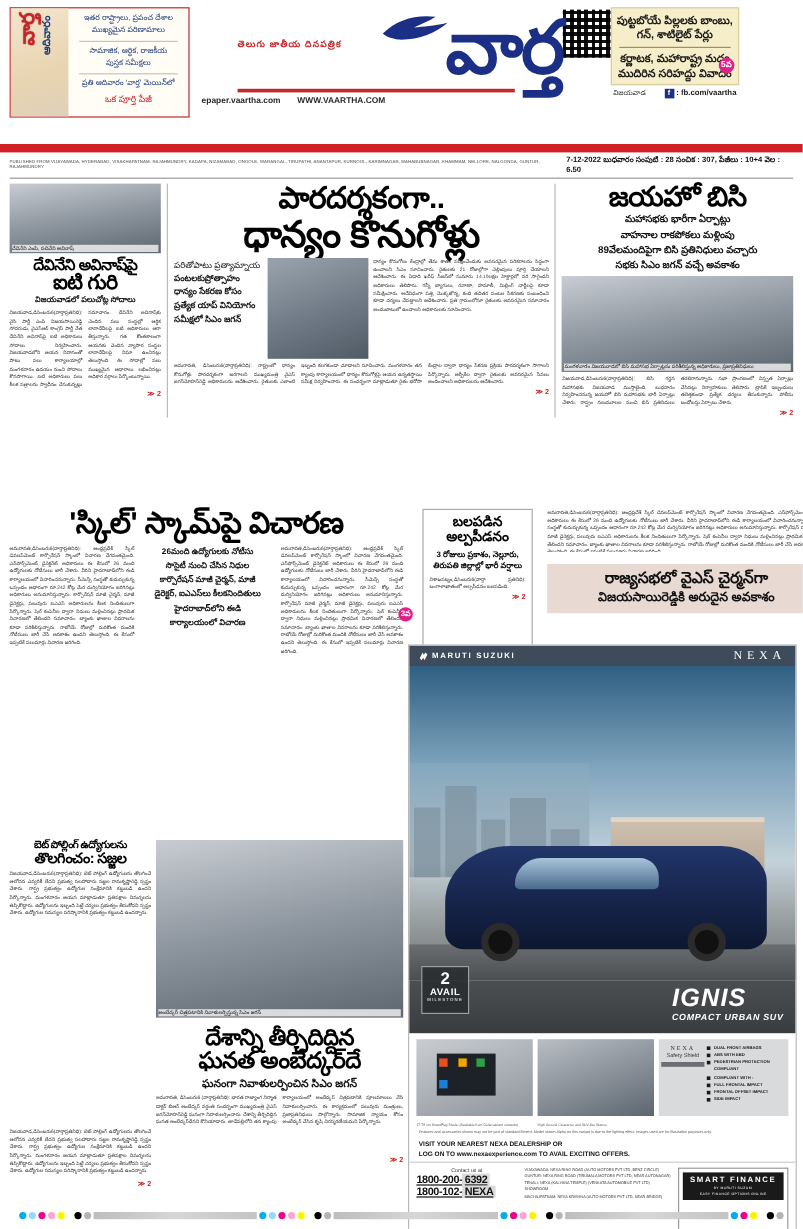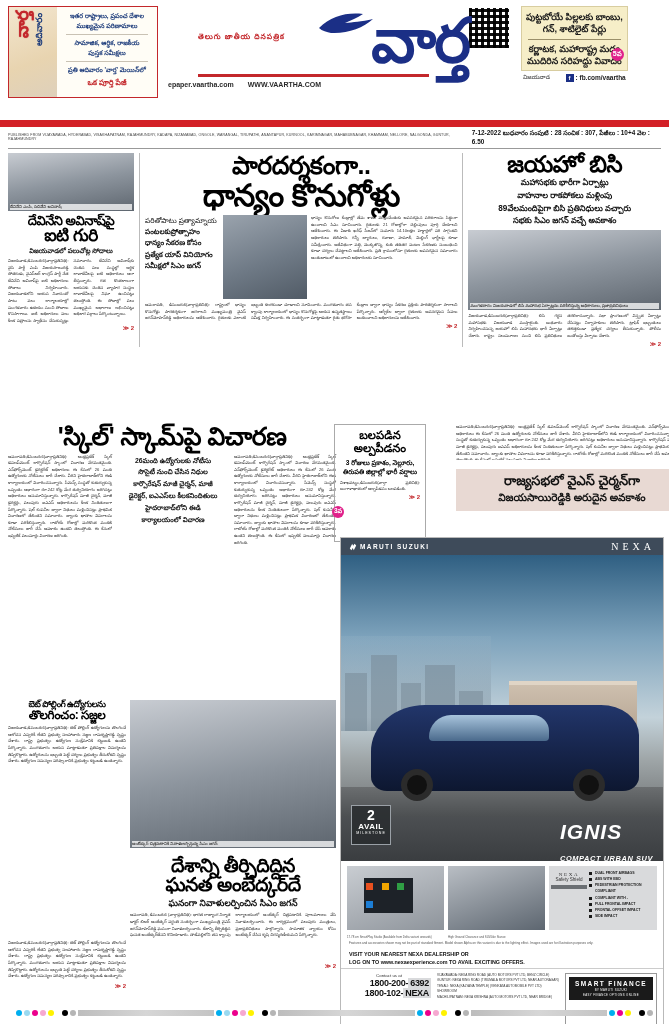--- a/index.html
+++ b/index.html
@@ -21,33 +21,33 @@
     writing-mode: vertical-rl; transform: rotate(180deg);
     color: #c3272b; font-weight: bold; font-size: 17px; letter-spacing: -0.5px;
     text-shadow: 0 0 1px #c3272b;
   }
   .promo-left-strip .vert2 {
     position: absolute; top: 6px; left: 24px;
     writing-mode: vertical-rl; transform: rotate(180deg);
     color: #1b3a7a; font-weight: bold; font-size: 9px;
   }
   .promo-left-text { flex: 1; padding: 4px 3px; text-align: center; }
-  .promo-left-text p { font-size: 6.4px; line-height: 1.55; color: #1b3a7a; font-weight: bold; }
+  .promo-left-text p { font-size: 6.4px; line-height: 1.55; color: #1b3a7a; font-weight: normal; }
   .promo-left-text p.red { color: #c3272b; font-size: 7.6px; margin-top: 2px; }
   .promo-left-text .divider-sm { height: 1px; background: #c9c2b4; margin: 3px 6px; }
 
   .mast-center { flex: 1; text-align: right; position: relative; padding-top: 2px; }
   .mast-tagline { font-size: 7.5px; color: #c3272b; font-weight: bold; letter-spacing: 1px; position: absolute; left: 40px; top: 26px; }
   .mast-title { font-size: 62px; font-weight: bold; color: #1b2f86; line-height: 0.95; letter-spacing: -2px; margin-top: 4px; }
   .bird { position: absolute; right: 92px; top: 4px; width: 60px; height: 26px; }
   .mast-rule { height: 3px; background: #c3272b; width: 74%; margin: 3px auto 0 auto; }
   .mast-links { display: flex; justify-content: flex-start; gap: 14px; margin-top: 4px; padding-left: 10px; }
   .mast-links span { font-size: 7px; font-weight: bold; color: #2a2a2a; }
 
-  .promo-right { width: 192px; height: 96px; display: flex; gap: 12px; }
+  .promo-right { width: 192px; height: 96px; display: flex; gap: 0; }
   .qr { width: 40px; height: 40px; background:
      repeating-linear-gradient(90deg,#111 0 3px,#fff 3px 6px),
      repeating-linear-gradient(0deg,#111 0 3px,transparent 3px 6px);
      background-blend-mode: multiply; margin-top: 2px; }
   .promo-right-box { flex: 1; background: #f6eec8; border: 1px solid #d8cda0; padding: 4px 4px 2px; position: relative; }
   .promo-right-box p { font-size: 9.2px; text-align: center; color: #1a1a1a; font-weight: bold; line-height: 1.35; }
   .promo-right-box .hr { height: 1px; background: #9a8f6a; margin: 3px 2px; }
   .badge-pink { position: absolute; right: 3px; top: 41px; width: 13px; height: 13px; background: #e0218a; color: #fff; border-radius: 50%; font-size: 7px; font-weight: bold; display:flex; align-items:center; justify-content:center; }
   .promo-right-foot { display: flex; justify-content: space-between; align-items: center; margin-top: 3px; padding: 0 2px; }
   .promo-right-foot .city { font-size: 6px; color: #333; }
@@ -112,39 +112,39 @@
   .car .glass { position:absolute; left: 58px; top: 10px; width: 120px; height: 26px; background: linear-gradient(180deg,#a8c4dc,#4a6a8c); border-radius: 22px 16px 4px 4px;}
   .car .wheel { position:absolute; bottom: -10px; width: 32px; height: 32px; border-radius:50%; background: #111; border: 6px solid #2b2b2b; }
   .road { position:absolute; bottom: 0; left:0; right:0; height: 30px; background: linear-gradient(180deg,#6b6e70,#4c4f51); }
   .ad-dark { height: 44px; background: linear-gradient(180deg,#4c4f52,#3a3d40); position: relative; }
   .milestone { position:absolute; left: 10px; top: -12px; width: 40px; height: 40px; border: 1px solid #9aa0a6; color:#fff; text-align:center; padding-top:2px; background: rgba(40,43,46,.85); }
   .milestone .n { font-size: 14px; font-weight: bold; line-height: 1; }
   .milestone .l { font-size: 8px; font-weight: bold; letter-spacing: .5px; }
   .milestone .m { font-size: 3.6px; letter-spacing: 1px; }
   .ignis-wrap { position:absolute; right: 10px; top: 4px; text-align: left; }
   .ignis-wrap .big { color:#fff; font-size: 21px; font-weight: bold; font-style: italic; letter-spacing: 1px; line-height: 1; }
-  .ignis-wrap .small { color:#fff; font-size: 7.4px; font-weight: bold; font-style: italic; letter-spacing: .6px; margin-top: 12px; }
+  .ignis-wrap .small { color:#fff; font-size: 7.4px; font-weight: bold; font-style: italic; letter-spacing: .6px; margin-top: 1px; }
   .ad-feats { display: flex; gap: 4px; padding: 5px 6px; height: 74px; }
   .feat-img { flex: 1; background: linear-gradient(160deg,#c9cdd2,#8e949b); position: relative; }
   .feat-img .scr { position:absolute; left:18%; top:18%; width: 50%; height: 55%; background:#1d2228; }
   .feat-img .scr i { display:inline-block; width: 7px; height: 7px; margin: 2px; }
   .feat-list { width: 108px; background: #d9dadc; display: flex; }
   .feat-list .nexa-safe { width: 40px; padding: 6px 2px; text-align:center; }
   .feat-list .nexa-safe .n1 { font-size: 5px; letter-spacing: 1.6px; color:#333; font-family:"Liberation Serif",serif;}
   .feat-list .nexa-safe .n2 { font-size: 4.6px; color:#333; }
   .feat-list .nexa-safe .bar { height: 4px; background:#6b6f73; margin-top: 3px; }
   .feat-list ul { flex:1; padding: 4px 3px 0 0; list-style: none; }
   .feat-list li { font-size: 3.5px; color: #1a1a1a; font-weight: bold; line-height: 1.75; position: relative; padding-left: 6px; }
   .feat-list li:before { content:""; position:absolute; left: 0; top: 2px; width: 3px; height: 3px; background: #1a1a1a; }
   .ad-disc { font-size: 3.1px; color: #555; padding: 2px 8px; line-height: 1.5; }
   .ad-cta { font-size: 5.4px; font-weight: bold; color: #111; padding: 2px 8px; line-height: 1.5; }
   .ad-foot { display: flex; gap: 6px; padding: 4px 6px; border-top: 1px solid #ccc; height: 92px; }
   .ad-phone { width: 84px; }
   .ad-phone .cu { font-size: 4.4px; text-align: center; color:#333; }
-  .ad-phone .ph { font-size: 9px; font-weight: bold; color: #111; text-align:right; letter-spacing:-.3px; }
+  .ad-phone .ph { font-size: 9px; font-weight: bold; color: #111; text-align:left; letter-spacing:-.3px;text-decoration:underline; }
   .ad-phone .ph b { background:#d9dadc; padding: 0 2px; }
   .ad-terms { flex: 1; font-size: 3.1px; color: #555; line-height: 1.55; }
   .ad-terms .dealers { font-size: 3.2px; color: #333; line-height: 1.7; }
   .smart-fin { width: 92px; border: 1px solid #999; padding: 3px; }
   .smart-fin .sf-hdr { background:#1a1a1a; color:#fff; text-align:center; padding: 3px 1px; }
   .smart-fin .sf-hdr .t { font-size: 6.5px; font-weight: bold; letter-spacing: 1.4px; }
   .smart-fin .sf-hdr .s { font-size: 2.8px; letter-spacing: .4px; margin-top:1px; }
 
   
   .cmyk { position: absolute; left: 0; bottom: 6px; width: 669px; height: 10px; display: flex; align-items: center; gap: 2px; padding: 0 16px; }
@@ -278,21 +278,21 @@
         <div class="hilite">సొసైటీ నుంచి చేసిన నిధుల</div>
         <div class="hilite">కార్పొరేషన్ మాజీ చైర్మన్, మాజీ</div>
         <div class="hilite">డైరెక్టర్, ఐఎఎస్‌లు కీలకనిందితులు</div>
         <div class="hilite">హైదరాబాద్‌లోని ఈడి</div>
         <div class="hilite">కార్యాలయంలో విచారణ</div>
       </div>
       <div class="body-txt" style="flex:1">అమరావతి,డిసెంబరు6(వార్తాప్రతినిధి): ఆంధ్రప్రదేశ్ స్కిల్ డెవలప్‌మెంట్ కార్పొరేషన్ స్కాంలో విచారణ వేగవంతమైంది. ఎన్‌ఫోర్స్‌మెంట్ డైరెక్టరేట్ అధికారులు ఈ కేసులో 26 మంది ఉద్యోగులకు నోటీసులు జారీ చేశారు. వీరిని హైదరాబాద్‌లోని ఈడి కార్యాలయంలో విచారించనున్నారు. సీమెన్స్ సంస్థతో కుదుర్చుకున్న ఒప్పందం ఆధారంగా రూ.242 కోట్ల మేర దుర్వినియోగం జరిగినట్లు అధికారులు అనుమానిస్తున్నారు. కార్పొరేషన్ మాజీ చైర్మన్, మాజీ డైరెక్టర్లు, పలువురు ఐఎఎస్ అధికారులను కీలక నిందితులుగా పేర్కొన్నారు. షెల్ కంపెనీల ద్వారా నిధులు మళ్లించినట్లు ప్రాథమిక విచారణలో తేలిందని సమాచారం. బ్యాంకు ఖాతాల వివరాలను కూడా పరిశీలిస్తున్నారు. రాబోయే రోజుల్లో మరికొంత మందికి నోటీసులు జారీ చేసే అవకాశం ఉందని తెలుస్తోంది. ఈ కేసులో ఇప్పటికే పలుమార్లు విచారణ జరిగింది.</div>
     </div>
   </div>
 
-  <div class="grey-box" style="position:absolute;left:334px;top:424px;width:92px;height:118px">
+  <div class="grey-box" style="position:absolute;left:352px;top:424px;width:92px;height:118px">
     <div class="gt">బలపడిన</div>
     <div class="gt">అల్పపీడనం</div>
     <div class="gs">3 రోజులు ప్రకాశం, నెల్లూరు, తిరుపతి జిల్లాల్లో భారీ వర్షాలు</div>
     <div class="body-txt" style="margin-top:3px">విశాఖపట్నం,డిసెంబరు6(వార్తా ప్రతినిధి): బంగాళాఖాతంలో అల్పపీడనం బలపడింది.</div>
     <div class="jump" style="text-align:right">≫ 2</div>
   </div>
 
   <div style="position:absolute;left:456px;top:424px;width:232px">
     <div class="body-txt" style="height:36px;overflow:hidden">అమరావతి,డిసెంబరు6(వార్తాప్రతినిధి): ఆంధ్రప్రదేశ్ స్కిల్ డెవలప్‌మెంట్ కార్పొరేషన్ స్కాంలో విచారణ వేగవంతమైంది. ఎన్‌ఫోర్స్‌మెంట్ డైరెక్టరేట్ అధికారులు ఈ కేసులో 26 మంది ఉద్యోగులకు నోటీసులు జారీ చేశారు. వీరిని హైదరాబాద్‌లోని ఈడి కార్యాలయంలో విచారించనున్నారు. సీమెన్స్ సంస్థతో కుదుర్చుకున్న ఒప్పందం ఆధారంగా రూ.242 కోట్ల మేర దుర్వినియోగం జరిగినట్లు అధికారులు అనుమానిస్తున్నారు. కార్పొరేషన్ మాజీ చైర్మన్, మాజీ డైరెక్టర్లు, పలువురు ఐఎఎస్ అధికారులను కీలక నిందితులుగా పేర్కొన్నారు. షెల్ కంపెనీల ద్వారా నిధులు మళ్లించినట్లు ప్రాథమిక విచారణలో తేలిందని సమాచారం. బ్యాంకు ఖాతాల వివరాలను కూడా పరిశీలిస్తున్నారు. రాబోయే రోజుల్లో మరికొంత మందికి నోటీసులు జారీ చేసే అవకాశం ఉందని తెలుస్తోంది. ఈ కేసులో ఇప్పటికే పలుమార్లు విచారణ జరిగింది.</div>
     <div class="jump" style="text-align:right">≫ 2</div>

